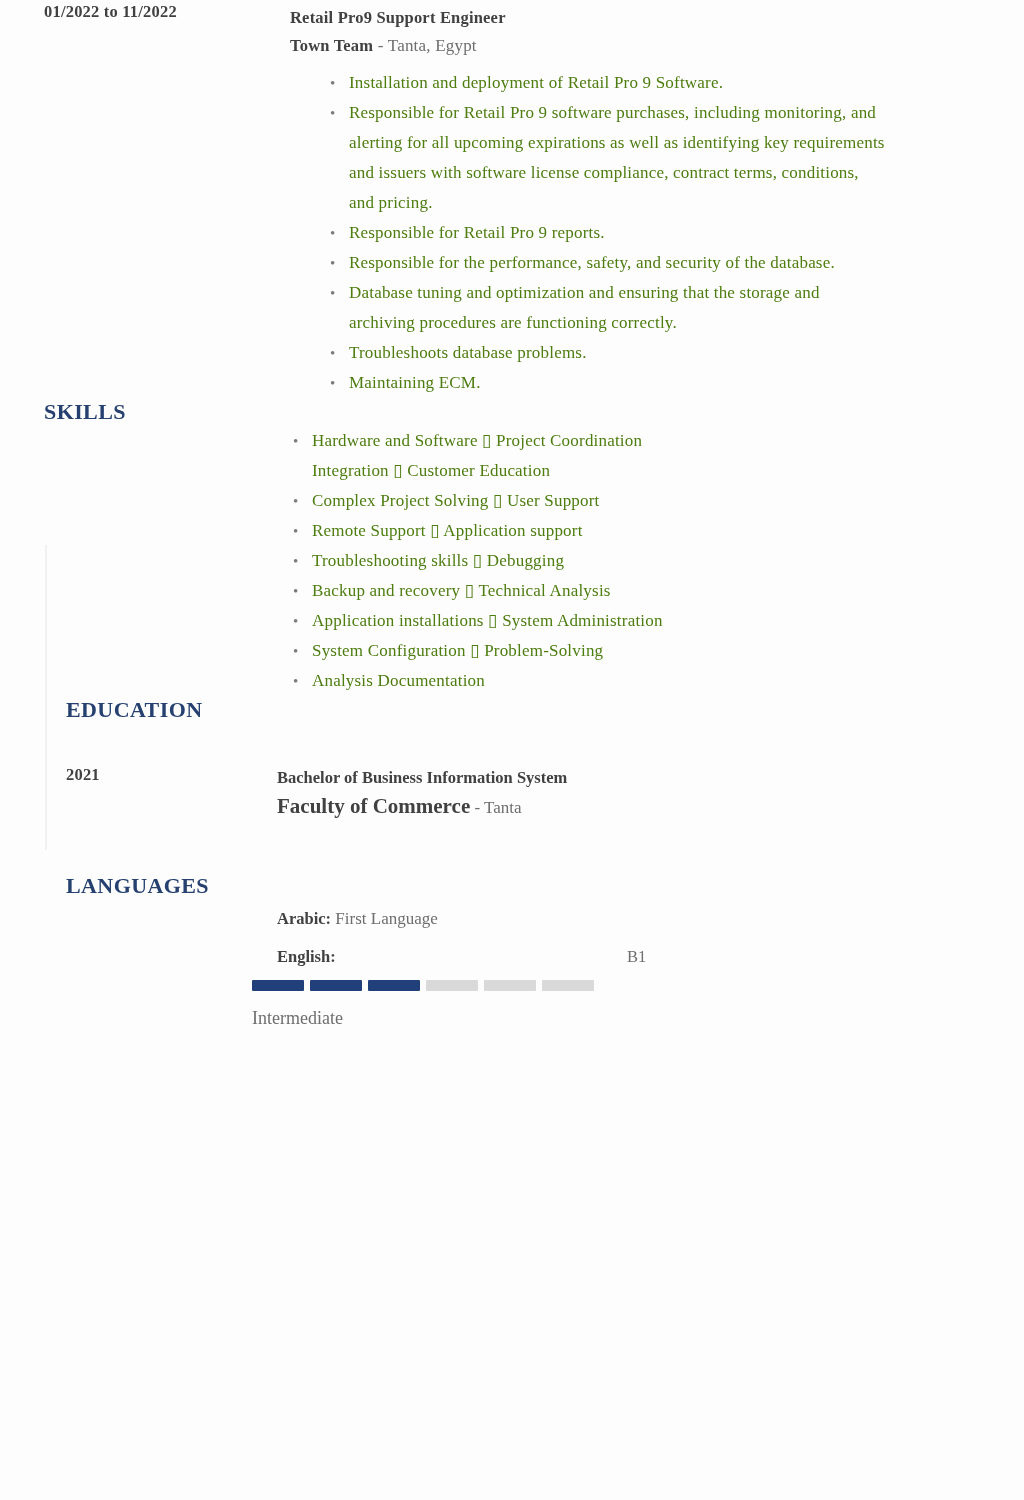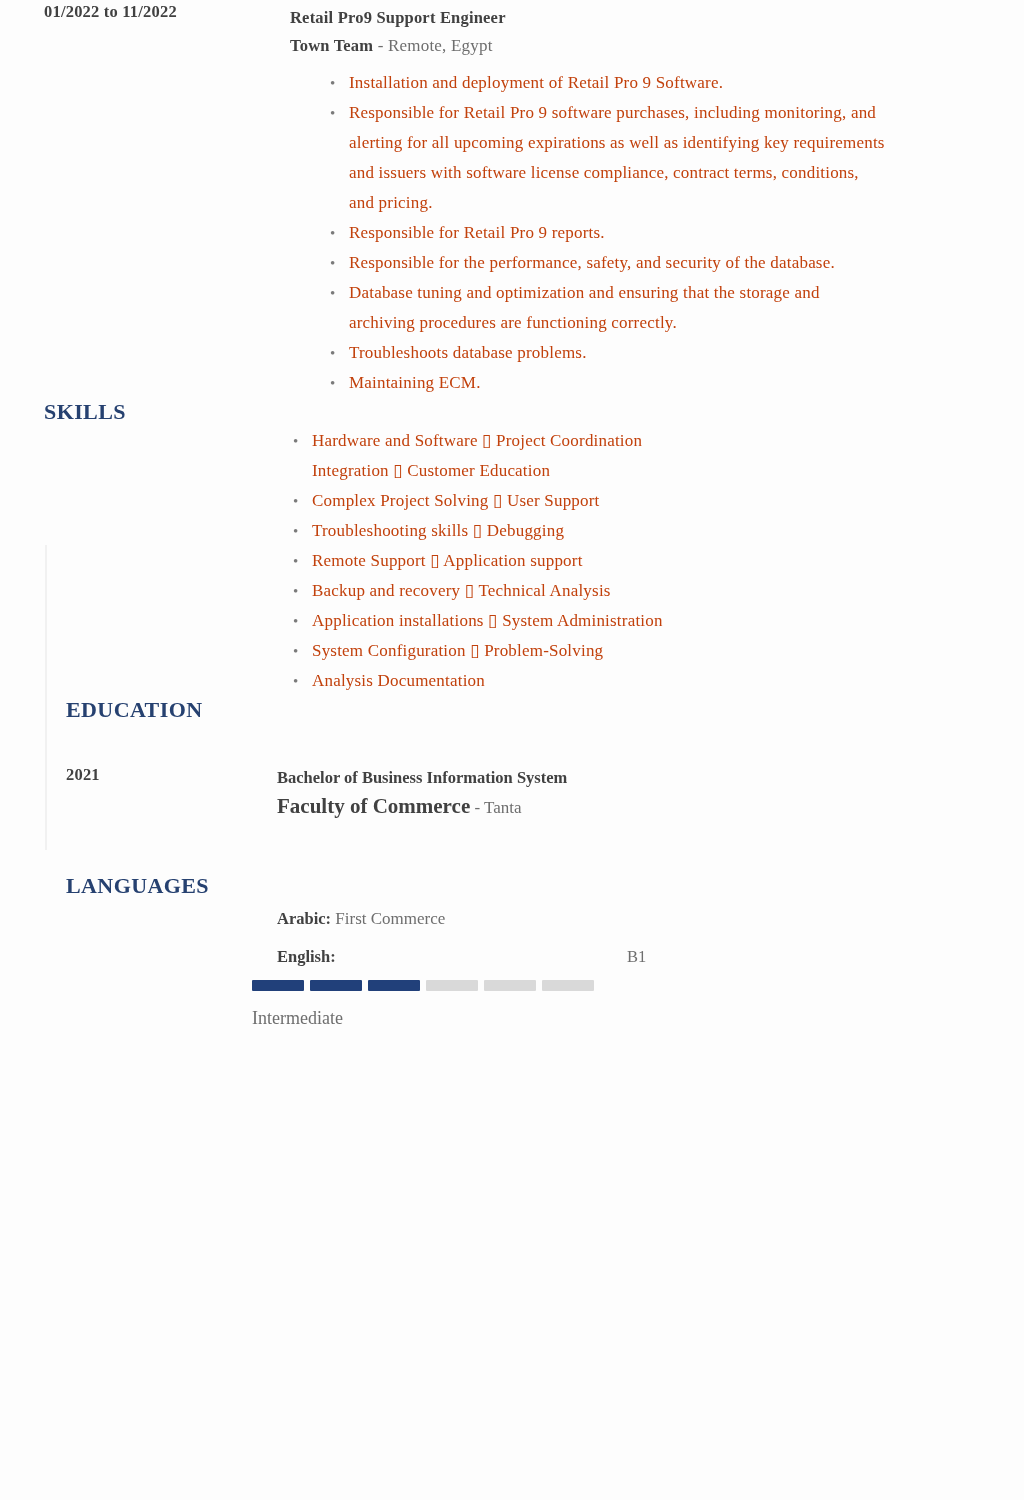--- a/index.html
+++ b/index.html
@@ -27,21 +27,21 @@
   .title-text { font-size: 16.5px; letter-spacing: 0.2px; }
   .line { font-size: 17px; letter-spacing: 0.2px; }
 
   
   ul.bullets {
     list-style: none;
     margin: 0;
     padding: 0;
     font-size: 17px;
     letter-spacing: 0.2px;
-    color: #c2410c;
+    color: #4d7c0f;
   }
   ul.bullets li {
     position: relative;
     padding-left: 59px;
     line-height: 30px;
     white-space: pre-line;
   }
   ul.bullets li::before {
     content: "\2022";
     position: absolute;
@@ -82,21 +82,21 @@
 </head>
 <body>
 
 <div class="page">
 
   <div class="abs date-text bold-dark" style="left:44px; top:2px;">01/2022 to 11/2022</div>
 
   <div class="abs exp-main" style="left:253px; top:8px;margin-left:37px;">
     <div class="title-text bold-dark">Retail Pro9 Support Engineer</div>
     <div class="company-line line">
-      <span class="bold-dark" style="font-size:16.5px;">Town Team</span><span class="body-text"> - Remote, Egypt</span>
+      <span class="bold-dark" style="font-size:16.5px;">Town Team</span><span class="body-text"> - Tanta, Egypt</span>
     </div>
     <ul class="bullets">
       <li>Installation and deployment of Retail Pro 9 Software.</li>
       <li>Responsible for Retail Pro 9 software purchases, including monitoring, and
 alerting for all upcoming expirations as well as identifying key requirements
 and issuers with software license compliance, contract terms, conditions,
 and pricing.</li>
       <li>Responsible for Retail Pro 9 reports.</li>
       <li>Responsible for the performance, safety, and security of the database.</li>
       <li>Database tuning and optimization and ensuring that the storage and
@@ -105,22 +105,22 @@
       <li>Maintaining ECM.</li>
     </ul>
   </div>
 
   <div class="abs heading" style="left:44px; top:399px;">SKILLS</div>
 
   <ul class="abs bullets" style="left:253px; top:426px; width:730px;">
     <li>Hardware and Software ▯ Project Coordination
 Integration ▯ Customer Education</li>
     <li>Complex Project Solving ▯ User Support</li>
+    <li>Remote Support ▯ Application support</li>
     <li>Troubleshooting skills ▯ Debugging</li>
-    <li>Remote Support ▯ Application support</li>
     <li>Backup and recovery ▯ Technical Analysis</li>
     <li>Application installations ▯ System Administration</li>
     <li>System Configuration ▯ Problem-Solving</li>
     <li>Analysis Documentation</li>
   </ul>
 
   <div class="abs vline" style="left:45px; top:545px; height:305px;"></div>
 
   <div class="abs heading" style="left:66px; top:697px;">EDUCATION</div>
 
@@ -129,21 +129,21 @@
   <div class="abs edu-main" style="left:277px; top:763px;">
     <div class="bold-dark" style="font-size:16.5px;">Bachelor of Business Information System</div>
     <div>
       <span class="bold-dark" style="font-size:21px;">Faculty of Commerce</span><span class="body-text"> - Tanta</span>
     </div>
   </div>
 
   <div class="abs heading" style="left:66px; top:873px;">LANGUAGES</div>
 
   <div class="abs lang-row" style="left:277px; top:909px;">
-    <span class="bold-dark">Arabic:</span><span class="body-text" style="font-size:17px;"> First Commerce</span>
+    <span class="bold-dark">Arabic:</span><span class="body-text" style="font-size:17px;"> First Language</span>
   </div>
 
   <div class="abs lang-row english-row" style="left:277px; top:947px;">
     <span class="bold-dark">English:</span>
     <span class="english-level">B1</span>
   </div>
 
   <div class="abs level-bar" style="left:252px; top:980px;">
     <span class="seg filled"></span>
     <span class="seg filled"></span>

